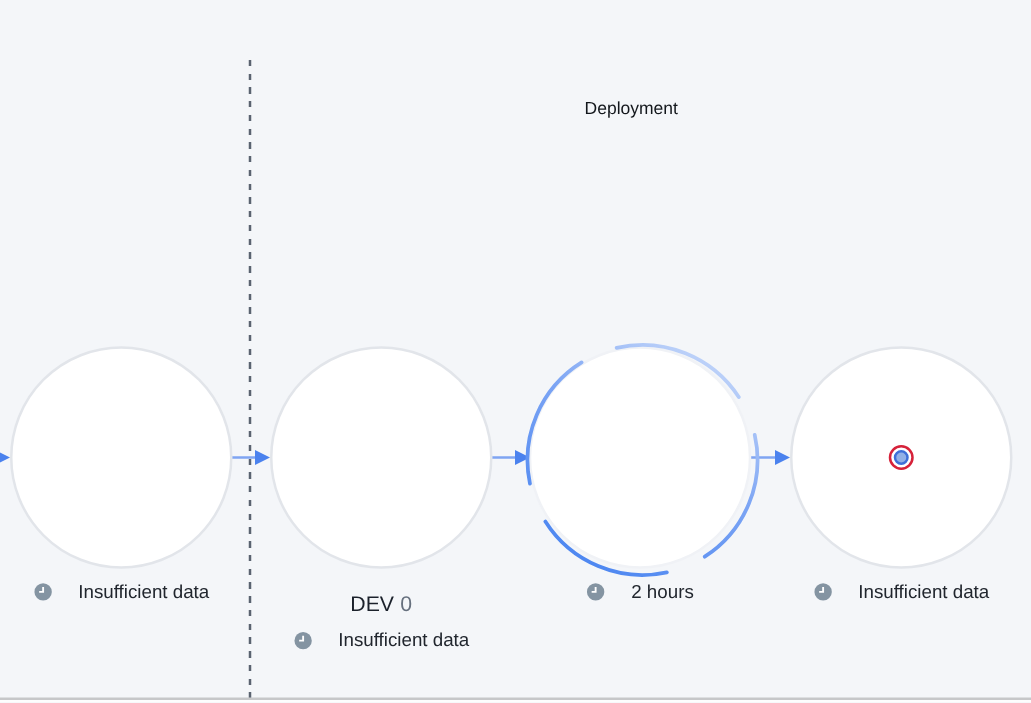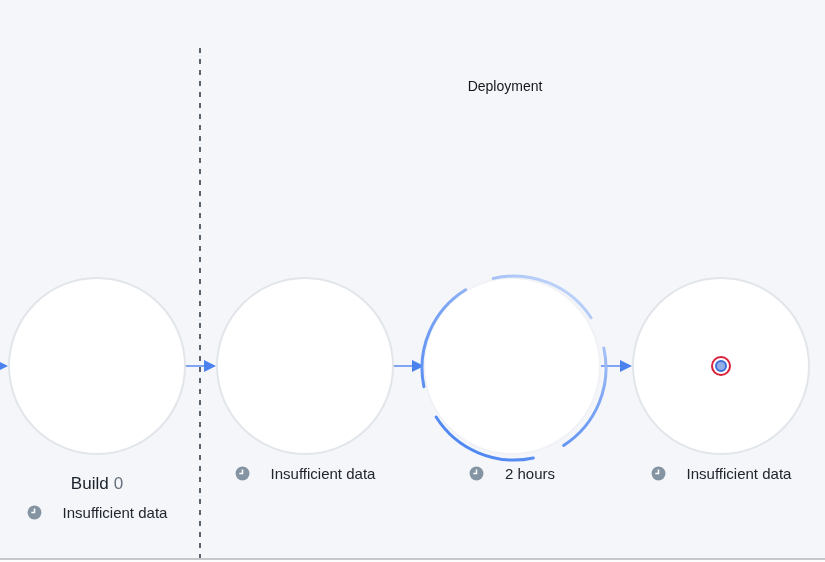--- a/index.html
+++ b/index.html
@@ -155,34 +155,34 @@
   <line x1="0" y1="10" x2="24" y2="10" stroke="#7fa4f2" stroke-width="2"></line>
   <polygon points="22,4 34,10 22,16" fill="#4b82ee"></polygon>
 </svg>
 <svg class="flow-arrow" style="left:598px" viewBox="0 0 34 20">
   <line x1="0" y1="10" x2="24" y2="10" stroke="#7fa4f2" stroke-width="2"></line>
   <polygon points="22,4 34,10 22,16" fill="#4b82ee"></polygon>
 </svg>
 
 <div class="stage" style="left:8px">
   <div class="stage-circle"></div>
-  <div class="stage-label">
-    <span class="stage-name">Build</span><span class="stage-count">0</span>
-  </div>
   <div class="stage-meta">
     <svg class="clock" width="15" height="15" viewBox="0 0 16 16">
       <circle cx="8" cy="8" r="7.4" fill="#8494a2"></circle>
       <path d="M8 3.8 L8 8 L4.6 8" stroke="#ffffff" stroke-width="1.6" fill="none"></path>
     </svg>
     <span>Insufficient data</span>
   </div>
 </div>
 
 <div class="stage" style="left:216px">
   <div class="stage-circle"></div>
+  <div class="stage-label">
+    <span class="stage-name">DEV</span><span class="stage-count">0</span>
+  </div>
   <div class="stage-meta">
     <svg class="clock" width="15" height="15" viewBox="0 0 16 16">
       <circle cx="8" cy="8" r="7.4" fill="#8494a2"></circle>
       <path d="M8 3.8 L8 8 L4.6 8" stroke="#ffffff" stroke-width="1.6" fill="none"></path>
     </svg>
     <span>Insufficient data</span>
   </div>
 </div>
 
 <div class="stage" style="left:423px">

